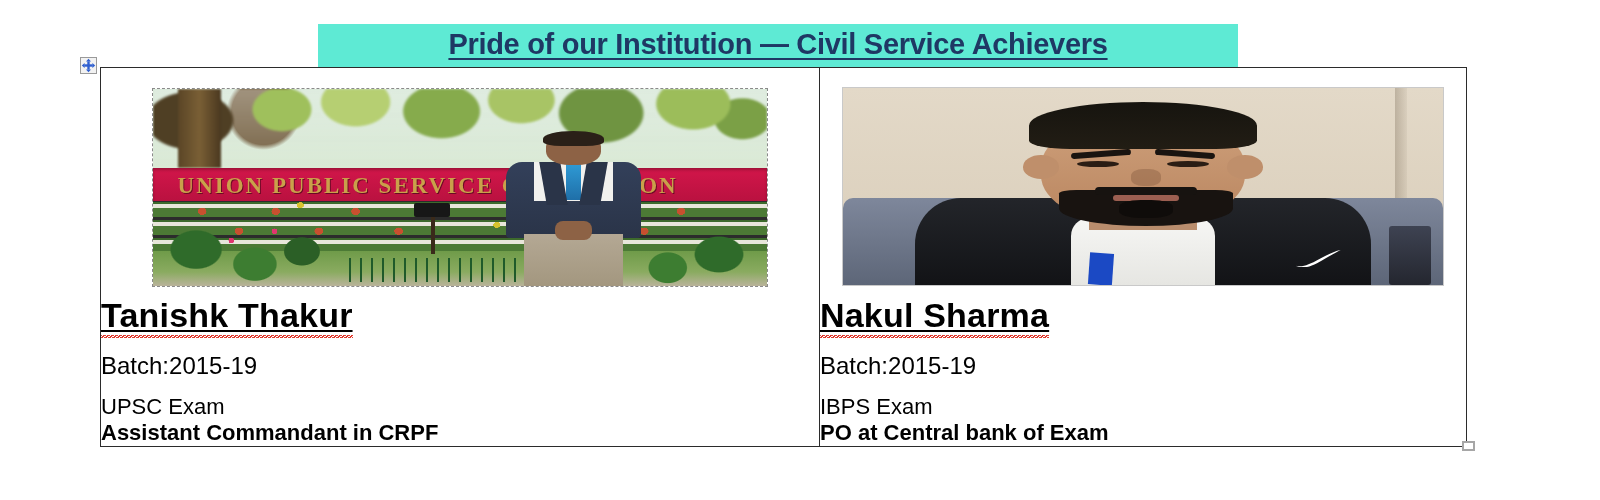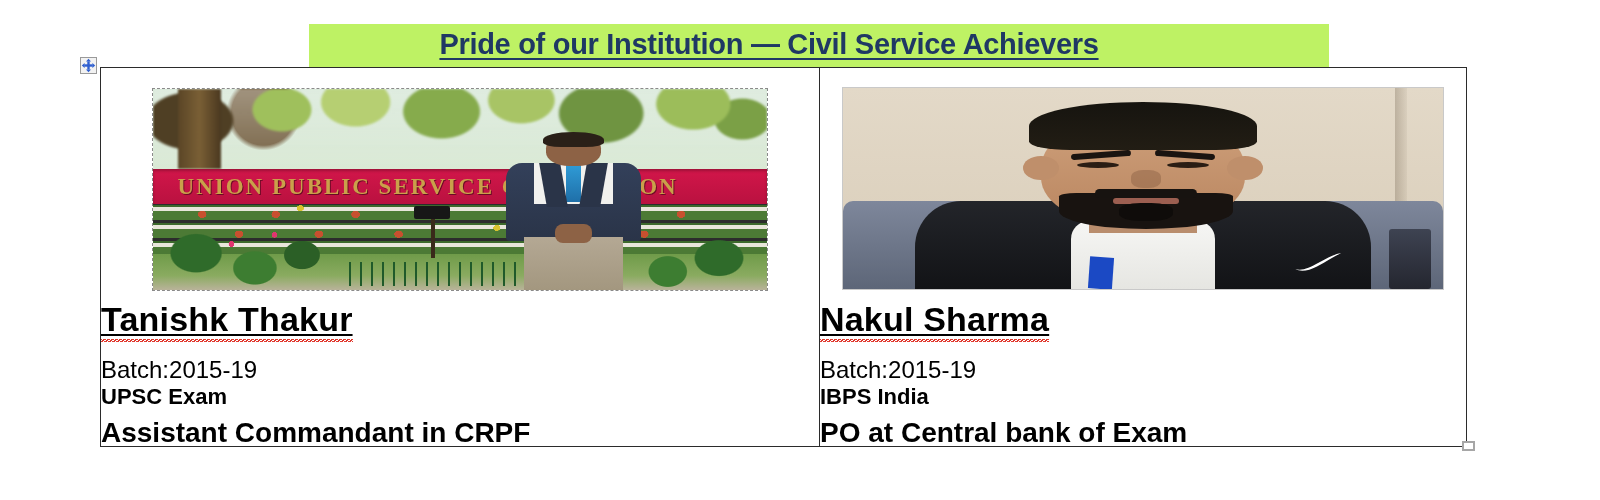--- a/index.html
+++ b/index.html
@@ -13,25 +13,25 @@
     height: 500px;
     position: relative;
     overflow: hidden;
     font-family: "Liberation Sans", "DejaVu Sans", sans-serif;
     -webkit-font-smoothing: antialiased;
   }
 
   
   .title-wrap {
     position: absolute;
-    left: 309px;
+    left: 318px;
     top: 24px;
-    width: 1020px;
+    width: 920px;
     height: 49px;
-    background: #bef264;
+    background: #5eead4;
     box-sizing: border-box;
   }
   .title-text {
     position: absolute;
     left: 0;
     top: 0;
     width: 920px;
     text-align: center;
     font-family: "Liberation Sans", "DejaVu Sans", sans-serif;
     font-size: 29px;
@@ -335,29 +335,29 @@
     padding-bottom: 3px;
   }
   .c-batch {
     font-size: 24px;
     font-weight: normal;
     line-height: 28px;
     margin-top: 14px;
   }
   .c-exam {
     font-size: 22px;
+    font-weight: normal;
+    line-height: 26px;
+    margin-top: 14px;
+  }
+  .c-post {
+    font-size: 22px;
     font-weight: bold;
     line-height: 26px;
     margin-top: 0;
-  }
-  .c-post {
-    font-size: 28px;
-    font-weight: bold;
-    line-height: 26px;
-    margin-top: 10px;
   }
 
   
   .resize-handle {
     position: absolute;
     left: 1462px;
     top: 441px;
     width: 13px;
     height: 10px;
     border: 2px solid #a6a6a6;
@@ -454,19 +454,19 @@
           <path d="M7 32 C 20 36 34 30 54 19 C 70 10 86 2 98 0 C 86 6 70 16 50 27 C 33 36 17 38 7 32 Z" fill="#ffffff"></path>
         </svg>
       </div>
     </div>
 
     <div class="caption">
       <div>
         <span class="c-name squiggle">Nakul Sharma</span>
       </div>
       <div class="c-batch">Batch:2015-19</div>
-      <div class="c-exam">IBPS India</div>
+      <div class="c-exam">IBPS Exam</div>
       <div class="c-post">PO at Central bank of Exam</div>
     </div>
   </div>
 </div>
 
 <div class="resize-handle"></div>
 
 </body></html>

